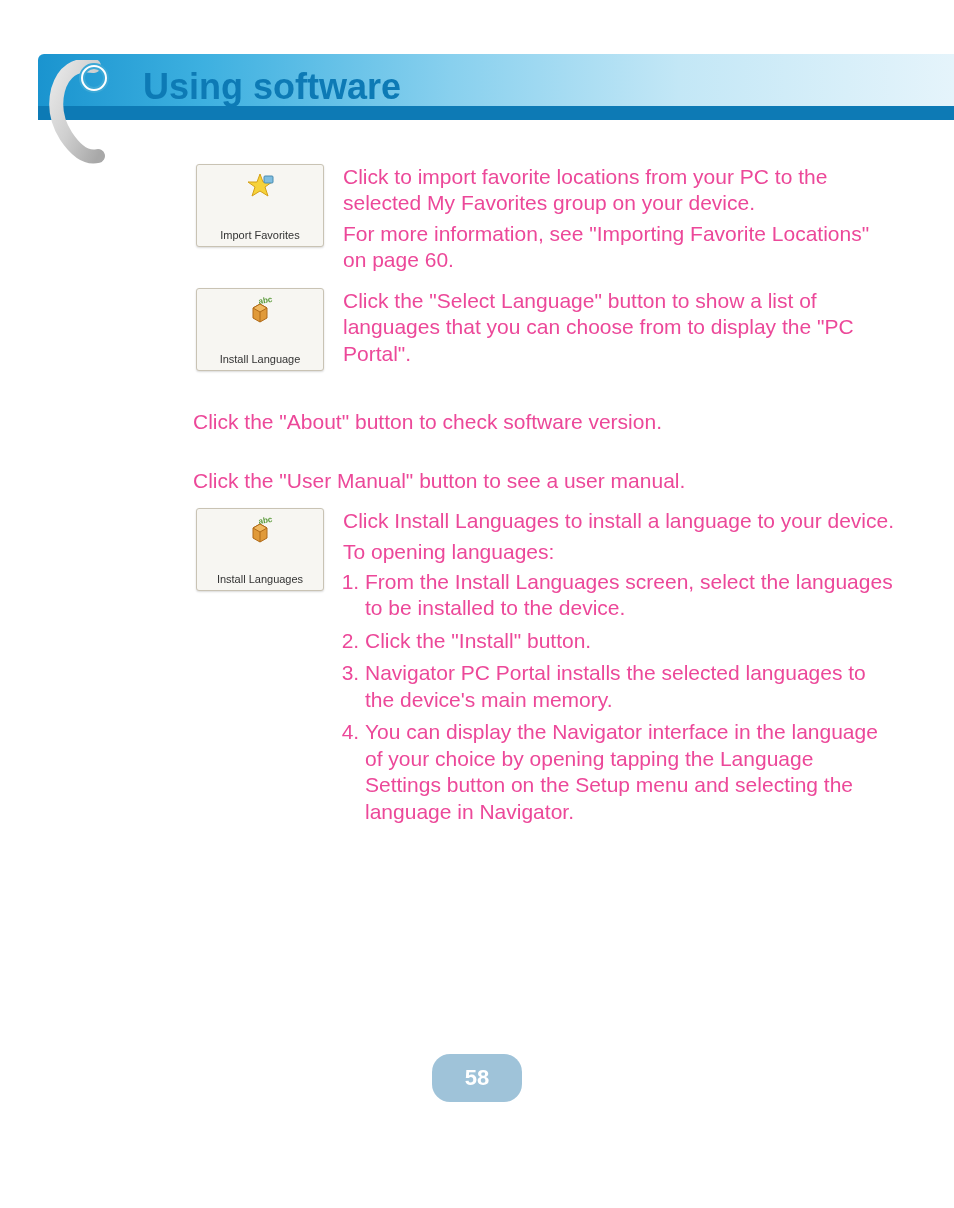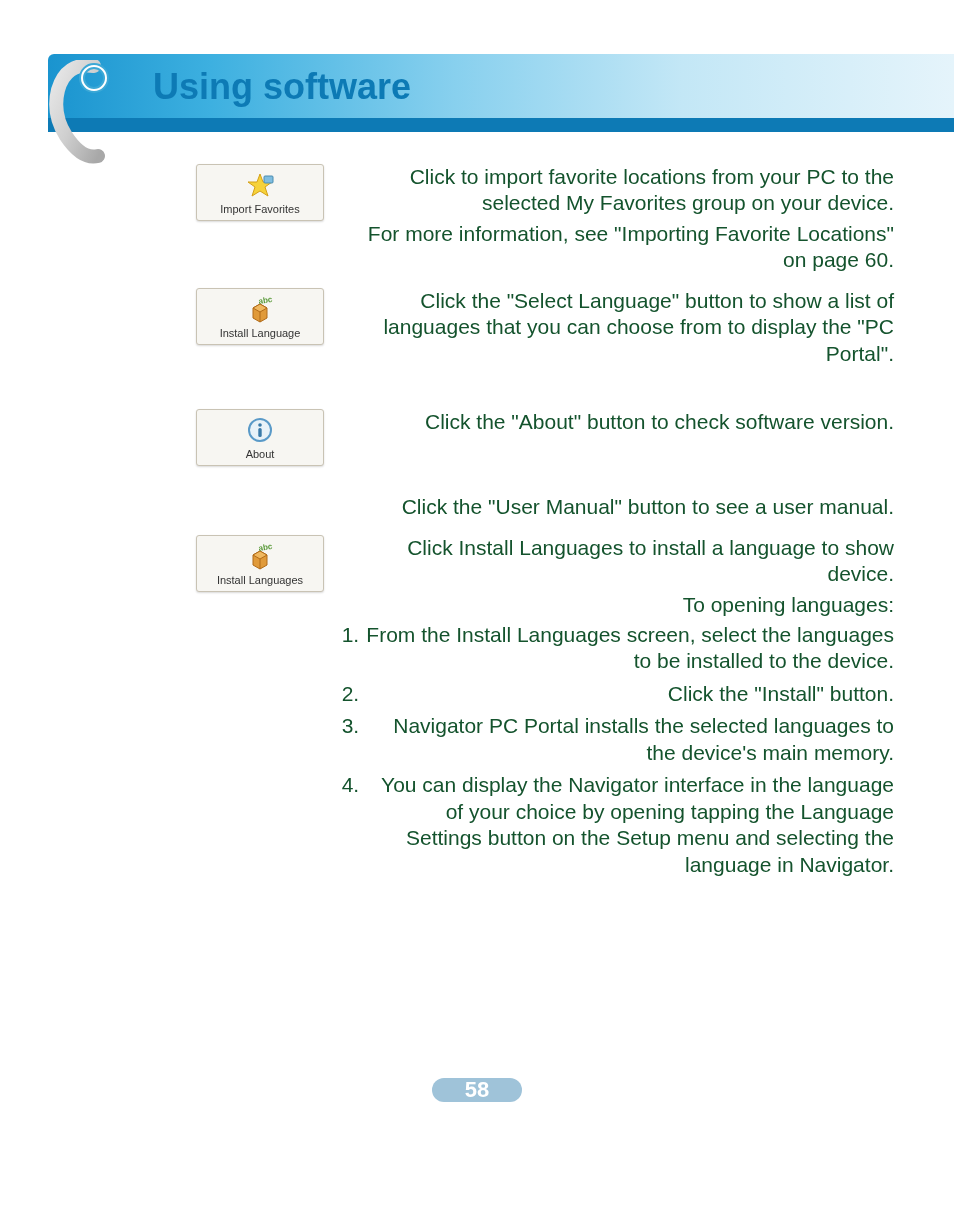--- a/index.html
+++ b/index.html
@@ -7,23 +7,23 @@
   .page {
     width: 954px;
     height: 1208px;
     background: #ffffff;
     position: relative;
     overflow: hidden;
   }
   .header-band {
     position: absolute;
     top: 54px;
-    left: 48px;
+    left: 38px;
     right: 0;
-    height: 78px;
+    height: 66px;
     background: linear-gradient(90deg, #1a94cf 0%, #3db0e0 18%, #88d0ee 45%, #c3e7f6 70%, #e5f4fb 100%);
     border-radius: 6px 0 0 6px;
   }
   .header-band-lower {
     position: absolute;
     left: 0; right: 0; bottom: 0; height: 14px;
     background: #0d7ab5;
   }
   .header-title {
     position: absolute;
@@ -57,58 +57,58 @@
   .button-col {
     width: 150px;
     flex: 0 0 150px;
     display: flex;
     justify-content: center;
   }
   .desc-col {
     flex: 1;
     font-size: 21px;
     line-height: 1.26;
-    color: #14532d;
+    color: #ec4899;
     padding-left: 8px;
-    text-align: right;
   }
   .desc-col p { margin-bottom: 4px; }
   .desc-col ol { padding-left: 22px; margin-top: 0; }
   .desc-col ol li { margin-bottom: 6px; }
 
   .ui-button {
     width: 128px;
     background: #f7f6f2;
     border: 1px solid #c9c3b4;
     border-radius: 3px;
     box-shadow: 0 1px 2px rgba(0,0,0,0.15);
     display: flex;
     flex-direction: column;
     align-items: center;
     padding: 6px 4px 5px 4px;
+    gap: 26px;
   }
   .ui-button .lbl {
     font-size: 11px;
     color: #333;
     text-align: center;
     margin-top: 2px;
     white-space: nowrap;
   }
   .ui-button .icon-wrap {
     width: 34px; height: 30px;
     display: flex; align-items: center; justify-content: center;
   }
 
   .page-number {
     position: absolute;
     bottom: 106px;
     left: 50%;
     transform: translateX(-50%);
     width: 90px;
-    height: 24px;
+    height: 48px;
     background: #9fc3d9;
     border-radius: 18px;
     display: flex;
     align-items: center;
     justify-content: center;
     font-size: 22px;
     font-weight: bold;
     color: #ffffff;
   }
 </style>
@@ -172,32 +172,20 @@
         </div>
       </div>
       <div class="desc-col">
         <p>Click the "Select Language" button to show a list of languages that you can choose from to display the "PC Portal".</p>
       </div>
     </div>
 
     <div style="height:28px"></div>
 
     <div class="row">
-      <div class="button-col">
-        <div class="ui-button">
-          <div class="icon-wrap">
-            <svg width="30" height="28" viewBox="0 0 30 28">
-              <circle cx="15" cy="13" r="11" fill="#e8f2f8" stroke="#5a9ac8" stroke-width="2"></circle>
-              <circle cx="15" cy="8" r="1.8" fill="#3a7aa8"></circle>
-              <rect x="13.3" y="11" width="3.4" height="9" rx="1.5" fill="#3a7aa8"></rect>
-            </svg>
-          </div>
-          <div class="lbl">About</div>
-        </div>
-      </div>
       <div class="desc-col">
         <p>Click the "About" button to check software version.</p>
       </div>
     </div>
 
     <div style="height:18px"></div>
 
     <div class="row">
       <div class="desc-col">
         <p>Click the "User Manual" button to see a user manual.</p>
@@ -212,21 +200,21 @@
               <polygon points="8,12 15,8 22,12 22,22 15,26 8,22" fill="#e09a3a" stroke="#b06a18"></polygon>
               <polygon points="8,12 15,16 22,12 15,8" fill="#f0b860" stroke="#b06a18"></polygon>
               <line x1="15" y1="16" x2="15" y2="26" stroke="#b06a18"></line>
               <text x="14" y="8" font-size="8" fill="#5a9a3a" font-weight="bold" transform="rotate(-10 14 8)">abc</text>
             </svg>
           </div>
           <div class="lbl">Install Languages</div>
         </div>
       </div>
       <div class="desc-col">
-        <p>Click Install Languages to install a language to show device.</p>
+        <p>Click Install Languages to install a language to your device.</p>
         <p>To opening languages:</p>
         <ol>
           <li>From the Install Languages screen, select the languages to be installed to the device.</li>
           <li>Click the "Install" button.</li>
           <li>Navigator PC Portal installs the selected languages to the device's main memory.</li>
           <li>You can display the Navigator interface in the language of your choice by opening tapping the Language Settings button on the Setup menu and selecting the language in Navigator.</li>
         </ol>
       </div>
     </div>
 

